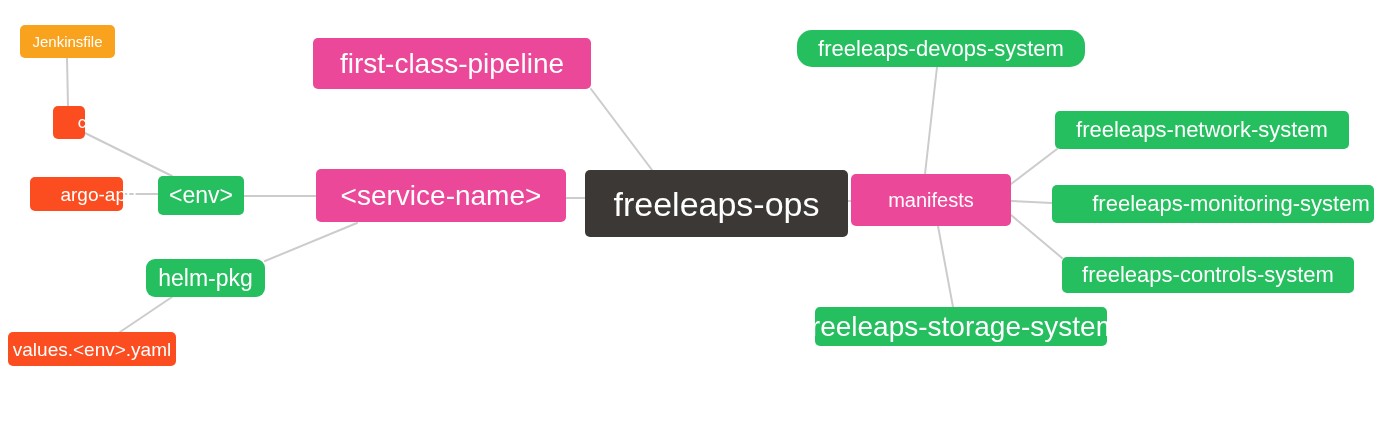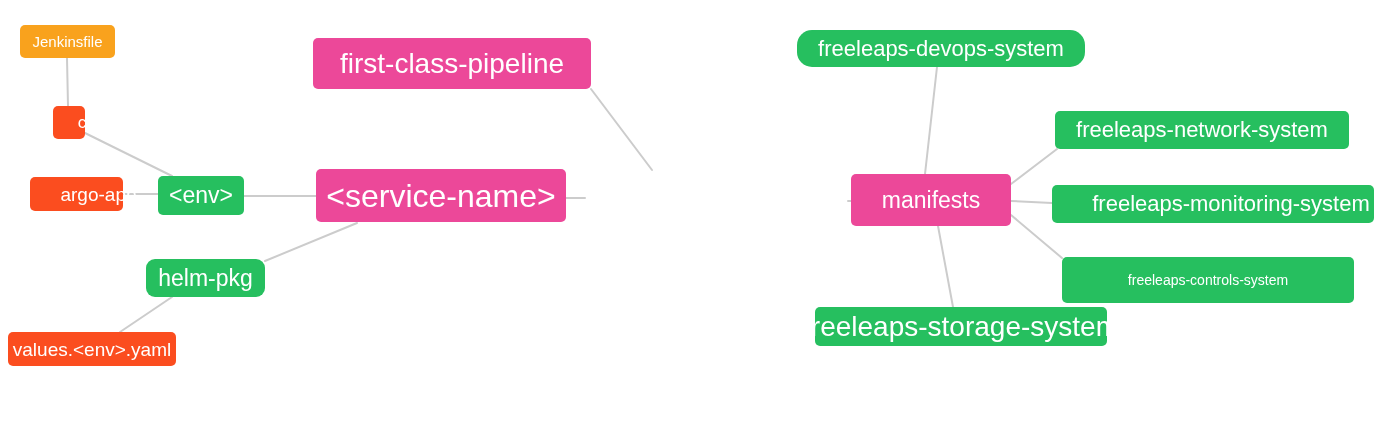--- a/index.html
+++ b/index.html
@@ -20,27 +20,27 @@
   .c-blue  {background:#ec4899;}
   .c-dark  {background:#3B3836;}
 
   .nd0 {left:20px;  top:25px;  width:95px;  height:33px; font-size:15px;}
   .nd1 {left:53px;  top:106px; width:32px;  height:33px; font-size:17px;padding-left:30px;}
   .nd2 {left:30px;  top:177px; width:93px;  height:34px; font-size:19px;padding-left:44px;}
   .nd3 {left:158px; top:176px; width:86px;  height:39px; font-size:23px;}
   .nd4 {left:146px; top:259px; width:119px; height:38px; font-size:23px;border-radius:9px;}
   .nd5 {left:8px;   top:332px; width:168px; height:34px; font-size:19px;}
   .nd6 {left:313px; top:38px;  width:278px; height:51px; font-size:28px;}
-  .nd7 {left:316px; top:169px; width:250px; height:53px; font-size:32px;}
+  .nd7 {left:316px; top:169px; width:250px; height:53px; font-size:28px;}
   .nd8 {left:585px; top:170px; width:263px; height:67px; font-size:34px;}
-  .nd9 {left:851px; top:174px; width:160px; height:52px; font-size:23px;}
+  .nd9 {left:851px; top:174px; width:160px; height:52px; font-size:20px;}
   .nd10{left:797px; top:30px;  width:288px; height:37px; font-size:22px;border-radius:15px;}
   .nd11{left:1055px;top:111px; width:294px; height:38px; font-size:22px;}
   .nd12{left:1052px;top:185px; width:322px; height:38px; font-size:22px;padding-left:36px;}
-  .nd13{left:1062px;top:257px; width:292px; height:46px; font-size:14px;}
+  .nd13{left:1062px;top:257px; width:292px; height:36px; font-size:22px;}
   .nd14{left:815px; top:307px; width:292px; height:39px; font-size:28px;}
 </style>
 </head>
 <body>
 
 <div class="canvas">
 
   <svg class="edges" viewBox="0 0 1390 421" xmlns="http://www.w3.org/2000/svg">
     <g stroke="#CCCCCC" stroke-width="2" fill="none" stroke-linecap="round">
       <line x1="67" y1="58" x2="68" y2="106"></line>
@@ -61,20 +61,21 @@
   </svg>
 
   <div class="node nd0 c-amber">Jenkinsfile</div>
   <div class="node nd1 c-red">ci</div>
   <div class="node nd2 c-red">argo-app</div>
   <div class="node nd3 c-green">&lt;env&gt;</div>
   <div class="node nd4 c-green">helm-pkg</div>
   <div class="node nd5 c-red">values.&lt;env&gt;.yaml</div>
   <div class="node nd6 c-blue">first-class-pipeline</div>
   <div class="node nd7 c-blue">&lt;service-name&gt;</div>
+  <div class="node nd8 c-dark">freeleaps-ops</div>
   <div class="node nd9 c-blue">manifests</div>
   <div class="node nd10 c-green">freeleaps-devops-system</div>
   <div class="node nd11 c-green">freeleaps-network-system</div>
   <div class="node nd12 c-green">freeleaps-monitoring-system</div>
   <div class="node nd13 c-green">freeleaps-controls-system</div>
   <div class="node nd14 c-green">freeleaps-storage-system</div>
 
 </div>
 
 </body></html>

